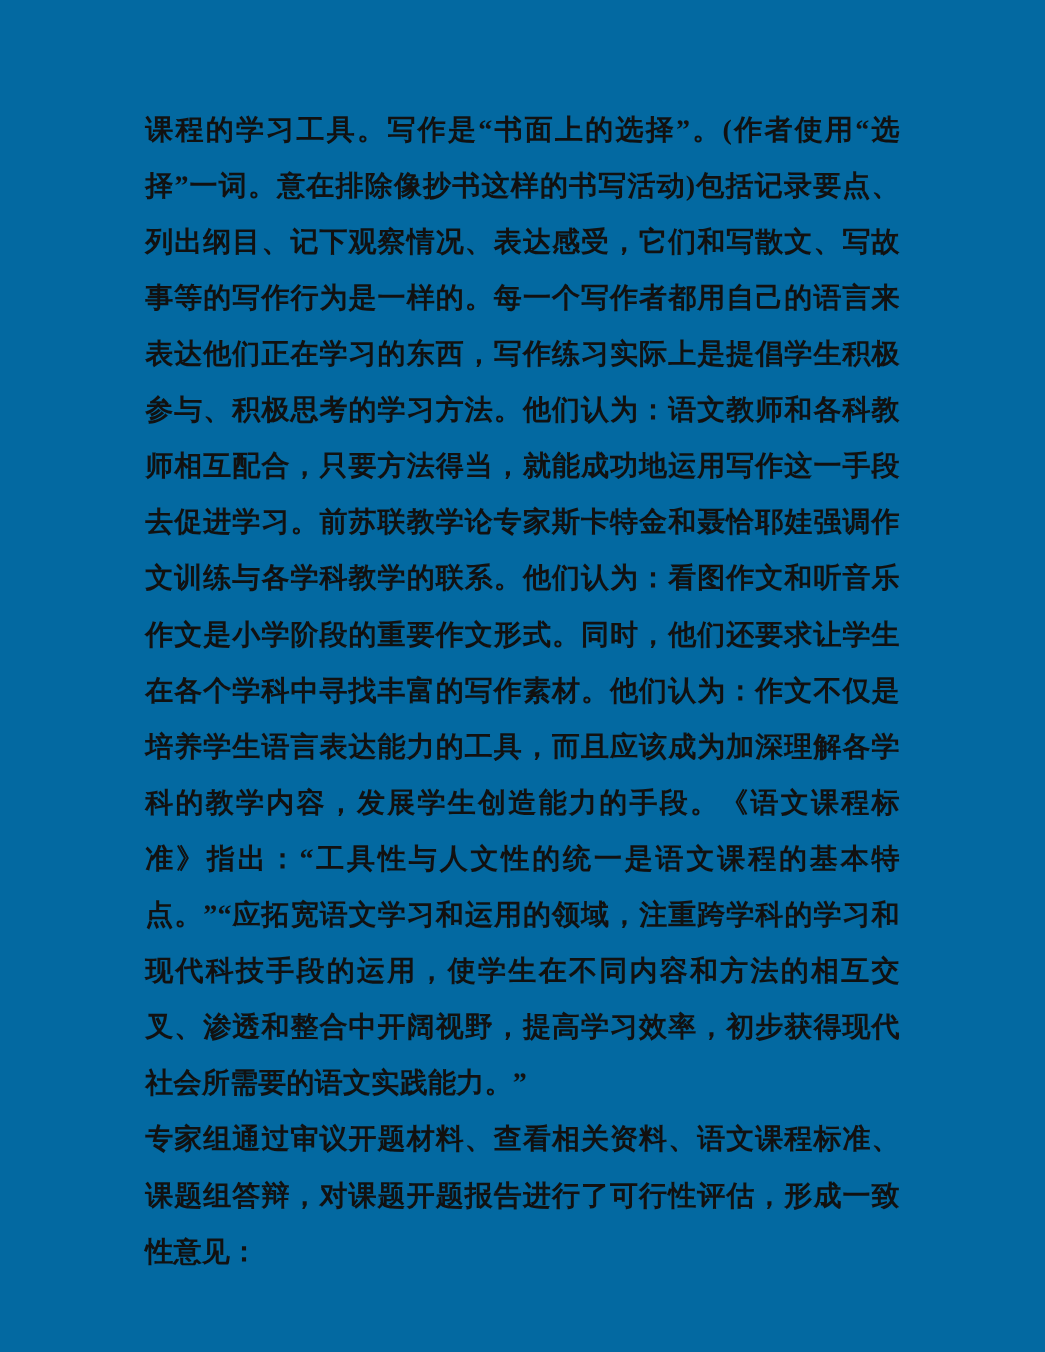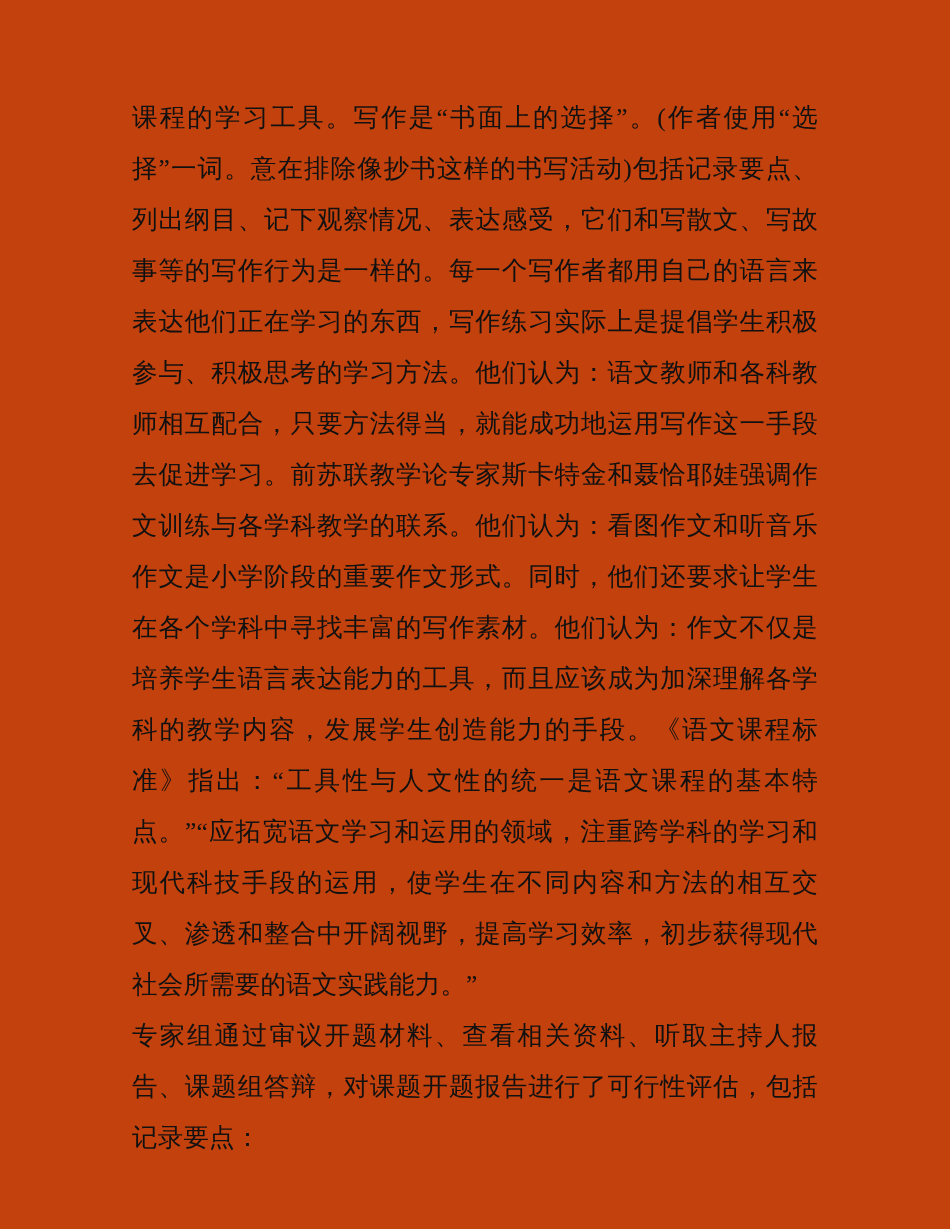--- a/index.html
+++ b/index.html
@@ -11,23 +11,24 @@
     width: 950px;
     height: 1229px;
     font-family: "Liberation Serif", serif;
     color: #000000;
     overflow: hidden;
   }
   .page {
     position: relative;
     width: 950px;
     height: 1229px;
-    background: #c2410c;
+    background: #0369a1;
     box-sizing: border-box;
     padding: 92px 132px 0 132px;
+    font-weight: bold;
   }
   .doc-body {
     font-size: 25.5px;
     line-height: 51px;
     text-align: justify;
     text-justify: inter-ideograph;
     letter-spacing: 0.2px;
     color: #111111;
   }
   .para {
@@ -37,15 +38,15 @@
   .para + .para {
     margin-top: 0;
   }
 </style>
 </head>
 <body>
 
 <div class="page">
   <div class="doc-body">
     <p class="para">课程的学习工具。写作是“书面上的选择”。(作者使用“选择”一词。意在排除像抄书这样的书写活动)包括记录要点、列出纲目、记下观察情况、表达感受，它们和写散文、写故事等的写作行为是一样的。每一个写作者都用自己的语言来表达他们正在学习的东西，写作练习实际上是提倡学生积极参与、积极思考的学习方法。他们认为：语文教师和各科教师相互配合，只要方法得当，就能成功地运用写作这一手段去促进学习。前苏联教学论专家斯卡特金和聂恰耶娃强调作文训练与各学科教学的联系。他们认为：看图作文和听音乐作文是小学阶段的重要作文形式。同时，他们还要求让学生在各个学科中寻找丰富的写作素材。他们认为：作文不仅是培养学生语言表达能力的工具，而且应该成为加深理解各学科的教学内容，发展学生创造能力的手段。《语文课程标准》指出：“工具性与人文性的统一是语文课程的基本特点。”“应拓宽语文学习和运用的领域，注重跨学科的学习和现代科技手段的运用，使学生在不同内容和方法的相互交叉、渗透和整合中开阔视野，提高学习效率，初步获得现代社会所需要的语文实践能力。”</p>
-    <p class="para">专家组通过审议开题材料、查看相关资料、听取主持人报告、课题组答辩，对课题开题报告进行了可行性评估，包括记录要点：</p>
+    <p class="para">专家组通过审议开题材料、查看相关资料、语文课程标准、课题组答辩，对课题开题报告进行了可行性评估，形成一致性意见：</p>
   </div>
 </div>
 
 </body></html>

